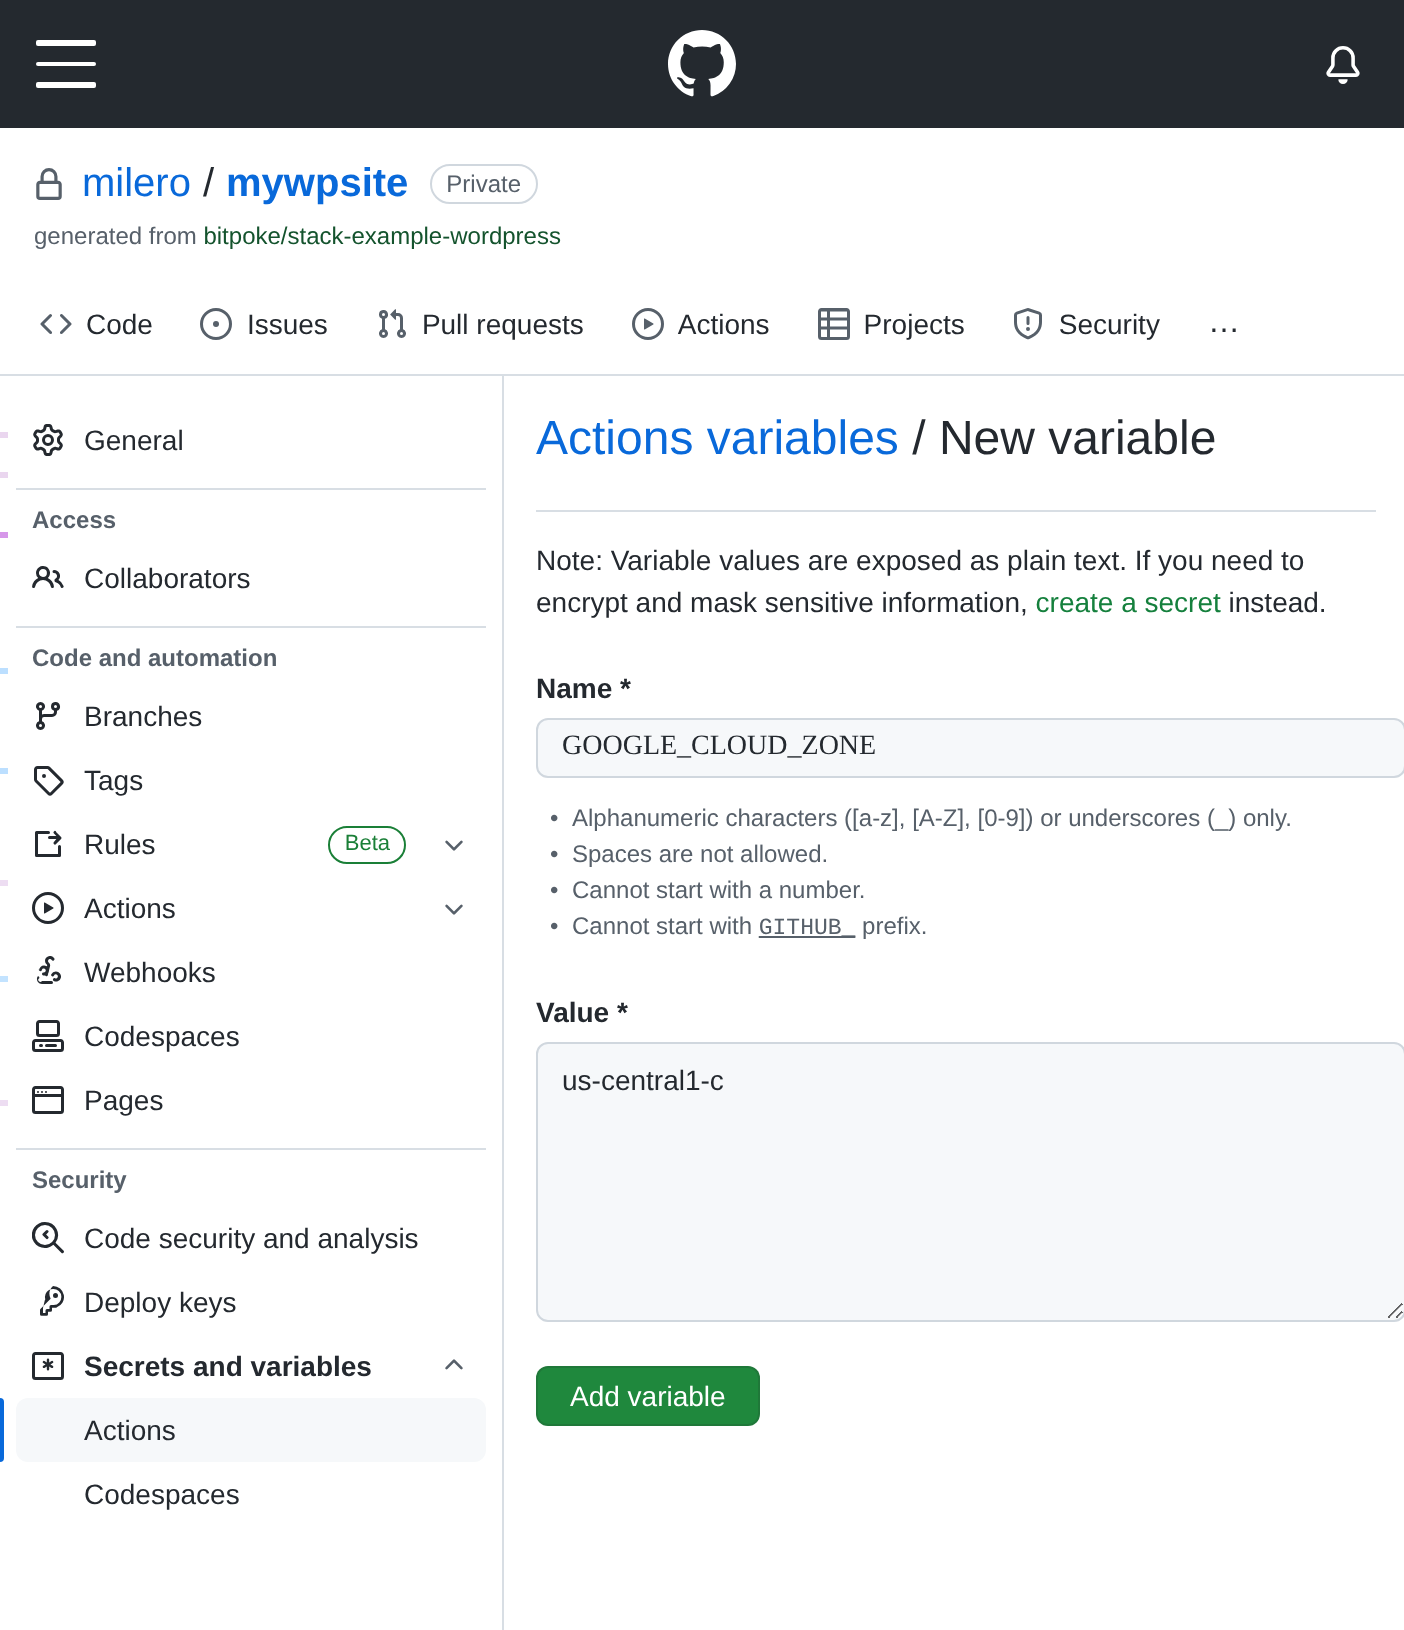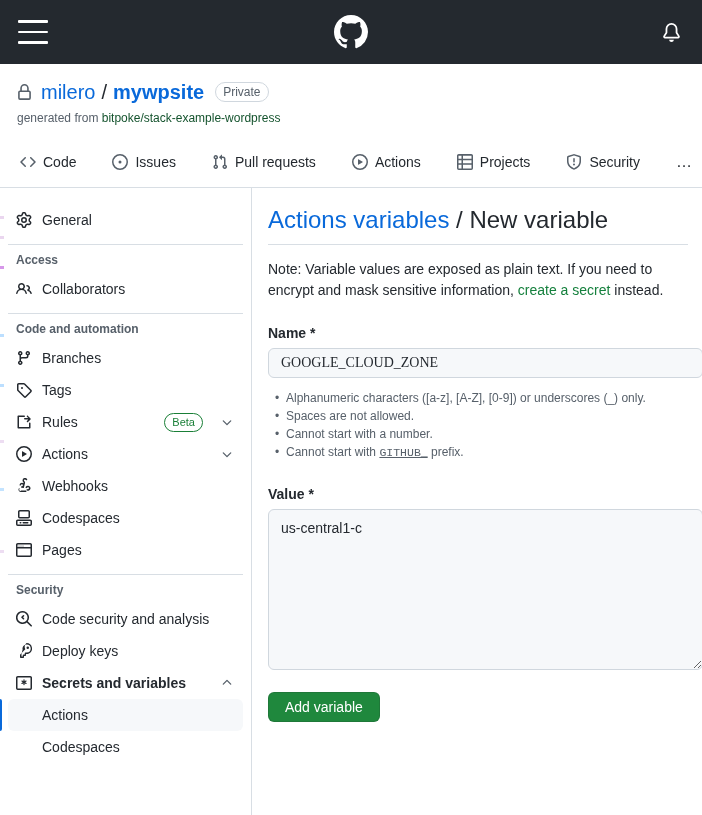--- a/index.html
+++ b/index.html
@@ -85,21 +85,21 @@
     color: #57606a;
     margin-top: 7px;
     padding-left: 1px;
   }
   .generated-from a { color: #14532d; text-decoration: none; }
 
   
   .repo-nav {
     display: flex;
     align-items: center;
-    gap: 16px;
+    gap: 4px;
     padding: 10px 10px 0 10px;
     border-bottom: 1px solid #d8dee4;
     margin-top: 12px;
   }
   .nav-item {
     display: flex;
     align-items: center;
     gap: 7px;
     padding: 6px 10px;
     margin-bottom: 10px;
@@ -190,21 +190,21 @@
   
   .main {
     flex: 1 1 auto;
     padding: 16px 14px 0 16px;
     overflow: hidden;
   }
   .page-heading {
     font-size: 24px;
     font-weight: 400;
     color: #24292f;
-    padding-bottom: 9px;
+    padding-bottom: 20px;
     border-bottom: 1px solid #d8dee4;
     line-height: 1.3;
   }
   .page-heading a { color: #0969da; text-decoration: none; }
   .note {
     font-size: 14px;
     color: #24292f;
     line-height: 1.5;
     margin-top: 14px;
     max-width: 420px;
@@ -246,21 +246,21 @@
     content: "•";
     position: absolute;
     left: -11px;
     color: #57606a;
   }
   .mono { font-family: "Liberation Mono", "DejaVu Sans Mono", monospace; font-size: 11.5px; text-decoration: underline; }
 
   .value-area {
     display: block;
     width: 435px;
-    height: 161px;
+    height: 140px;
     padding: 8px 12px;
     font-size: 14px;
     font-family: "Liberation Sans", sans-serif;
     color: #24292f;
     background: #f6f8fa;
     border: 1px solid #d0d7de;
     border-radius: 6px;
     outline: none;
     resize: both;
     line-height: 1.5;

